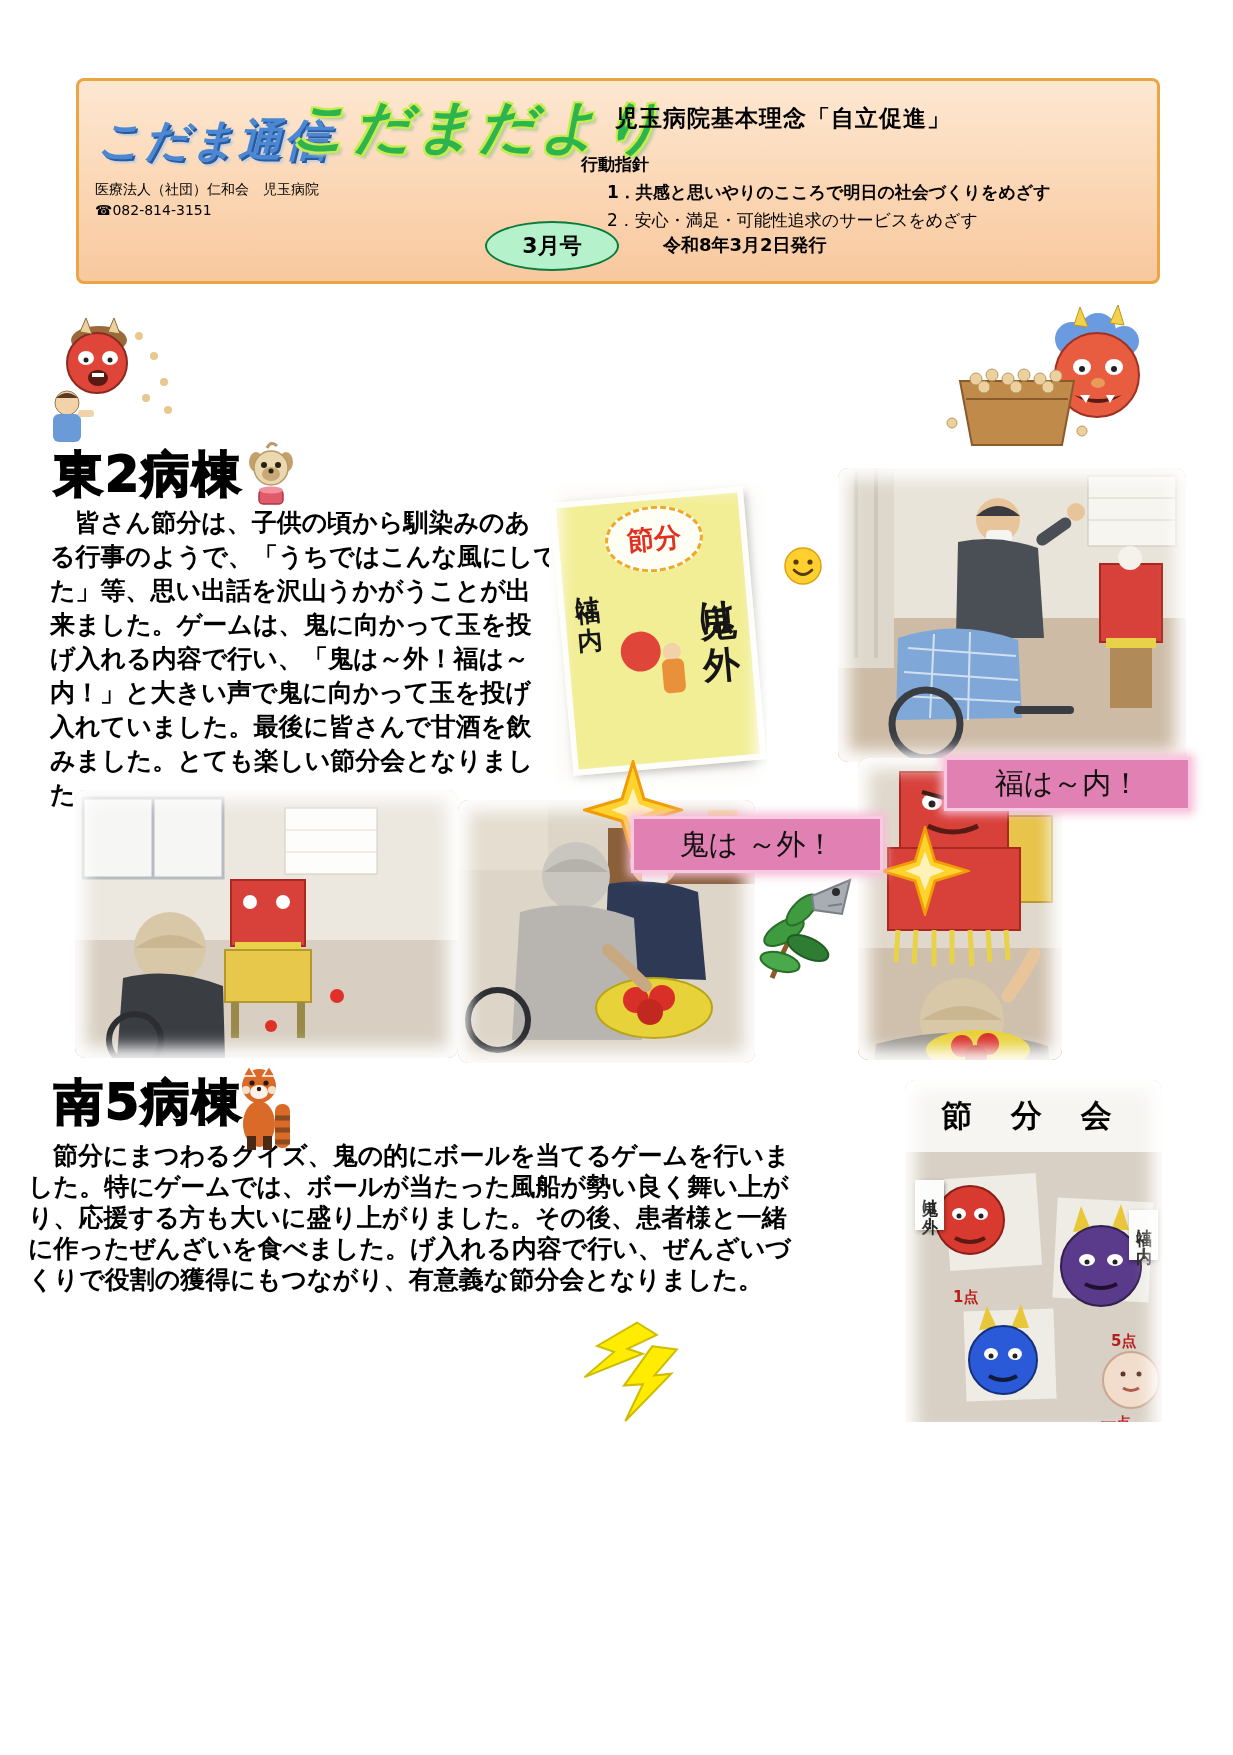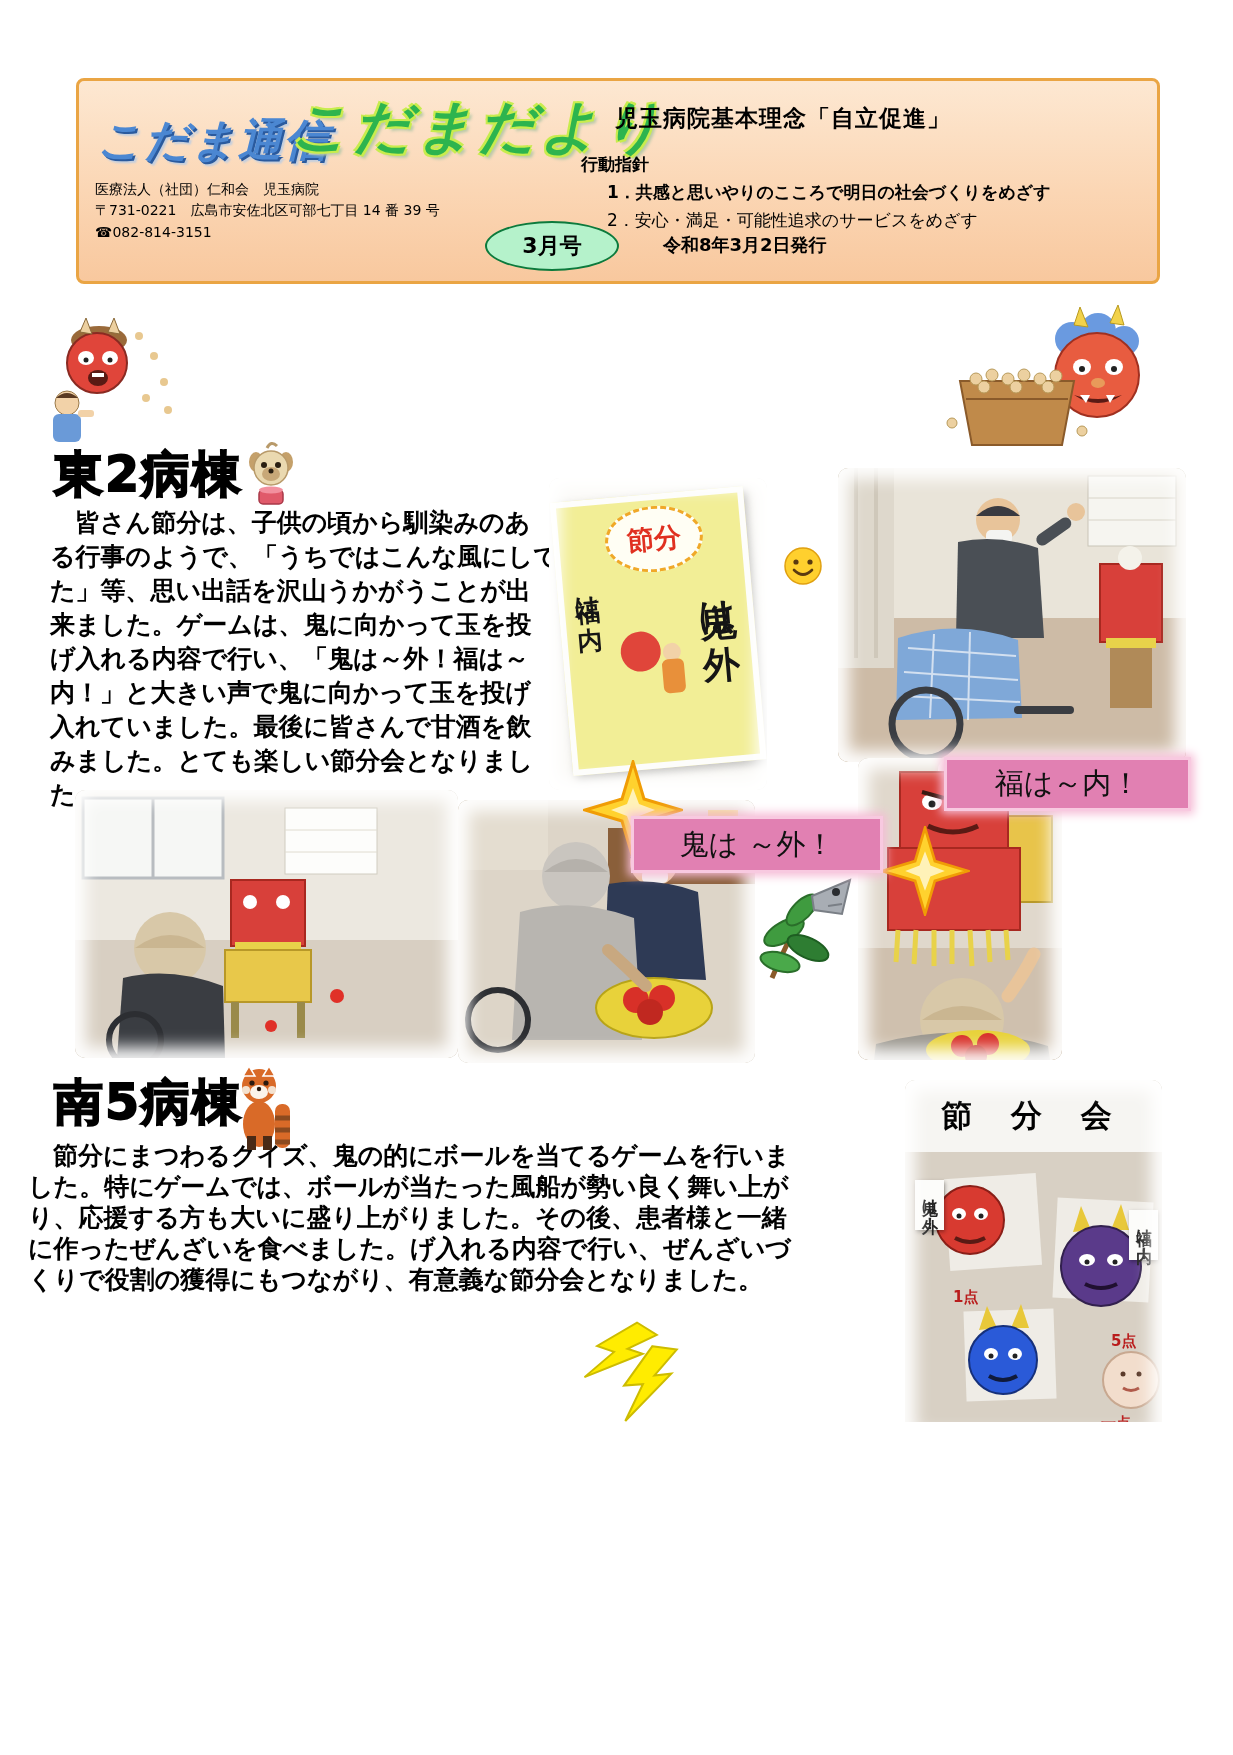--- a/index.html
+++ b/index.html
@@ -117,21 +117,20 @@
 </head>
 <body>
 
 <div class="page">
 
   <div class="header-box">
     <div class="logo-main">こだま通信</div>
     <div class="logo-sub">こだまだより</div>
     <div class="header-info">
       <div>医療法人（社団）仁和会　児玉病院</div>
-      <div>〒731-0221　広島市安佐北区可部七丁目 14 番 39 号</div>
       <div>☎082-814-3151</div>
     </div>
     <div class="philosophy">児玉病院基本理念「自立促進」</div>
     <div class="guideline-title">行動指針</div>
     <div class="guideline-1">1．共感と思いやりのこころで明日の社会づくりをめざす</div>
     <div class="guideline-2">2．安心・満足・可能性追求のサービスをめざす</div>
     <div class="issue-badge">3月号</div>
     <div class="issue-date">令和8年3月2日発行</div>
   </div>
 

